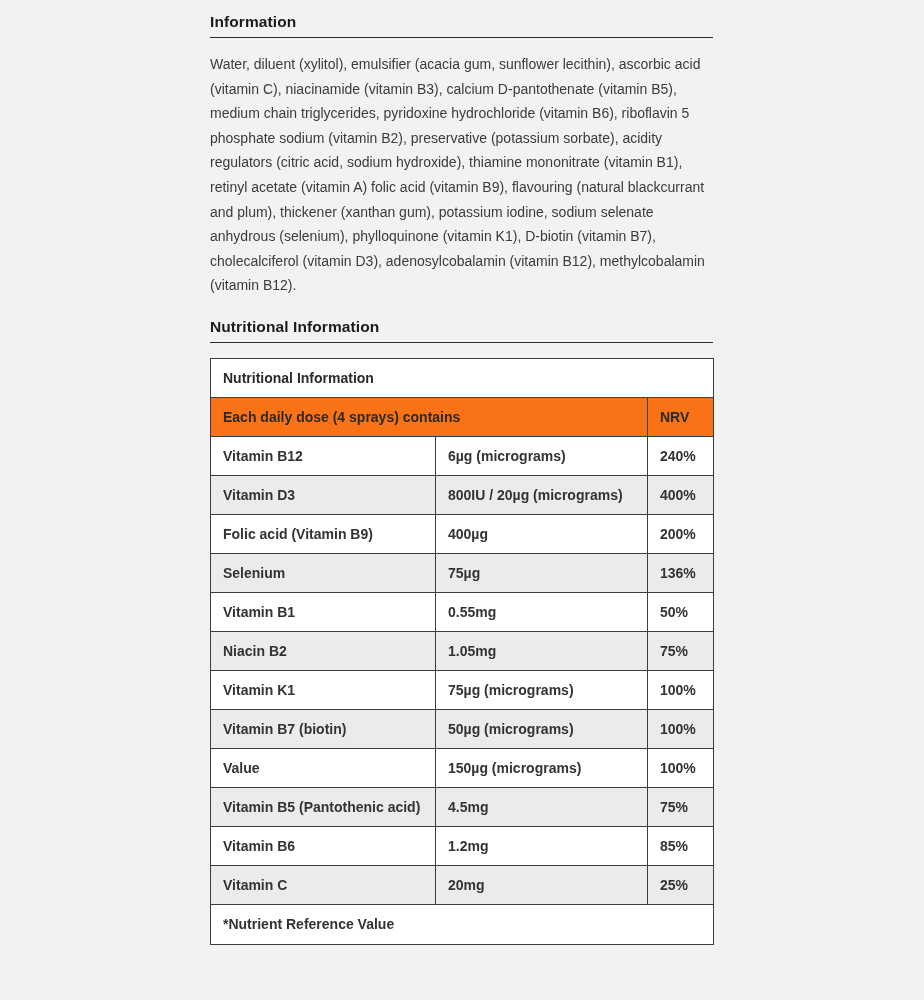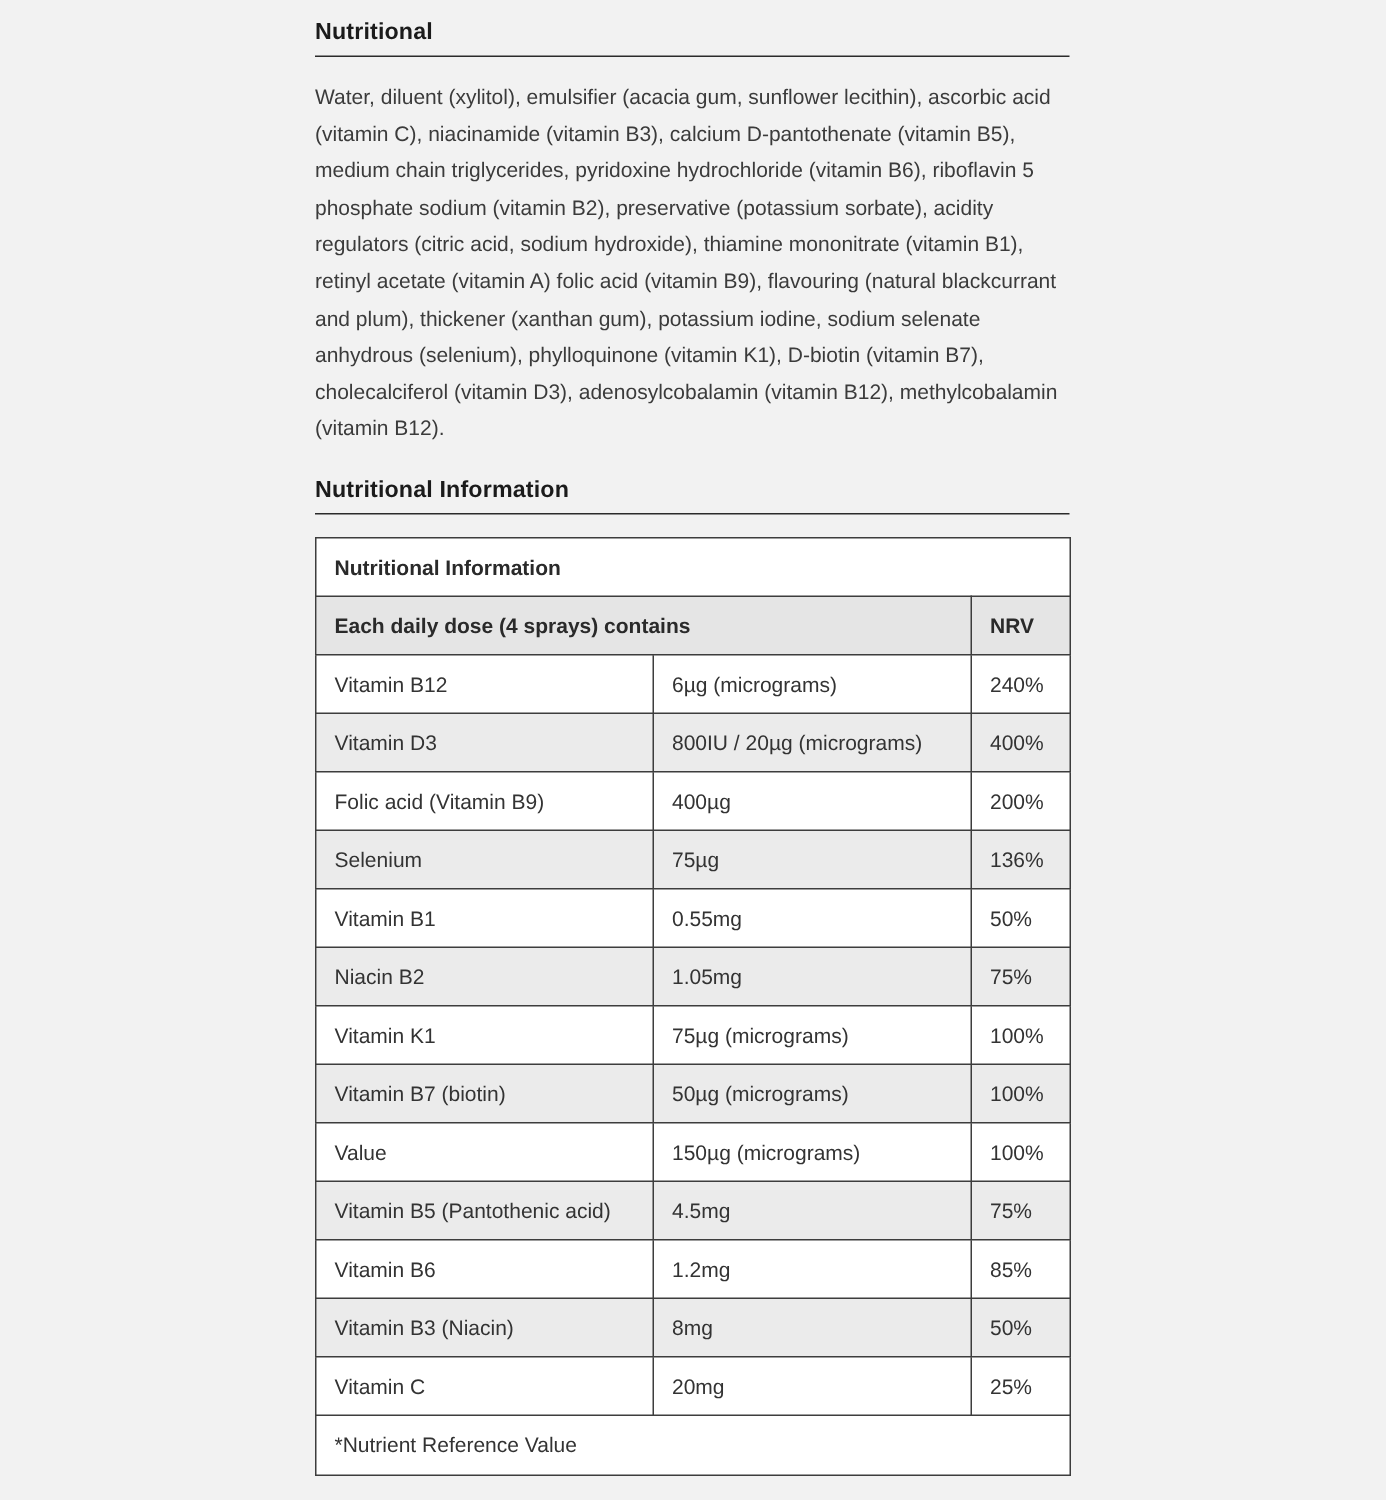--- a/index.html
+++ b/index.html
@@ -49,51 +49,51 @@
     background: #ffffff;
     border: 1px solid #2e2e2e;
   }
   .nutrition-table th,
   .nutrition-table td {
     border: 1px solid #3d3d3d;
     height: 38px;
     padding: 0 6px 0 12px;
     text-align: left;
     vertical-align: middle;
-    font-weight: normal;
+    font-weight: bold;
     overflow: hidden;
     white-space: nowrap;
   }
   .nutrition-table thead th {
     font-weight: bold;
     color: #2a2a2a;
   }
   .table-title-row th {
     background: #ffffff;
   }
   .col-header-row th {
-    background: #e5e5e5;
+    background: #f97316;
   }
   .nutrition-table tbody tr:nth-child(odd) td {
     background: #ffffff;
   }
   .nutrition-table tbody tr:nth-child(even) td {
     background: #ebebeb;
   }
   .footnote-row td {
     background: #ffffff;
     height: 39px;
   }
 </style>
 </head>
 <body>
 
 <div class="content">
 
-  <h2 class="section-heading">Nutritional</h2>
+  <h2 class="section-heading">Information</h2>
 
   <p class="ingredients-text">Water, diluent (xylitol), emulsifier (acacia gum, sunflower lecithin), ascorbic acid (vitamin C), niacinamide (vitamin B3), calcium D-pantothenate (vitamin B5), medium chain triglycerides, pyridoxine hydrochloride (vitamin B6), riboflavin 5 phosphate sodium (vitamin B2), preservative (potassium sorbate), acidity regulators (citric acid, sodium hydroxide), thiamine mononitrate (vitamin B1), retinyl acetate (vitamin A) folic acid (vitamin B9), flavouring (natural blackcurrant and plum), thickener (xanthan gum), potassium iodine, sodium selenate anhydrous (selenium), phylloquinone (vitamin K1), D-biotin (vitamin B7), cholecalciferol (vitamin D3), adenosylcobalamin (vitamin B12), methylcobalamin (vitamin B12).</p>
 
   <h2 class="section-heading nutrition-heading">Nutritional Information</h2>
 
   <table class="nutrition-table">
     <colgroup>
       <col style="width:225px">
       <col style="width:212px">
       <col style="width:66px">
@@ -157,25 +157,20 @@
           <td>Vitamin B5 (Pantothenic acid)</td>
           <td>4.5mg</td>
           <td>75%</td>
         </tr>
         <tr>
           <td>Vitamin B6</td>
           <td>1.2mg</td>
           <td>85%</td>
         </tr>
         <tr>
-          <td>Vitamin B3 (Niacin)</td>
-          <td>8mg</td>
-          <td>50%</td>
-        </tr>
-        <tr>
           <td>Vitamin C</td>
           <td>20mg</td>
           <td>25%</td>
         </tr>
       </tbody>
     <tfoot>
       <tr class="footnote-row">
         <td colspan="3">*Nutrient Reference Value</td>
       </tr>
     </tfoot>

